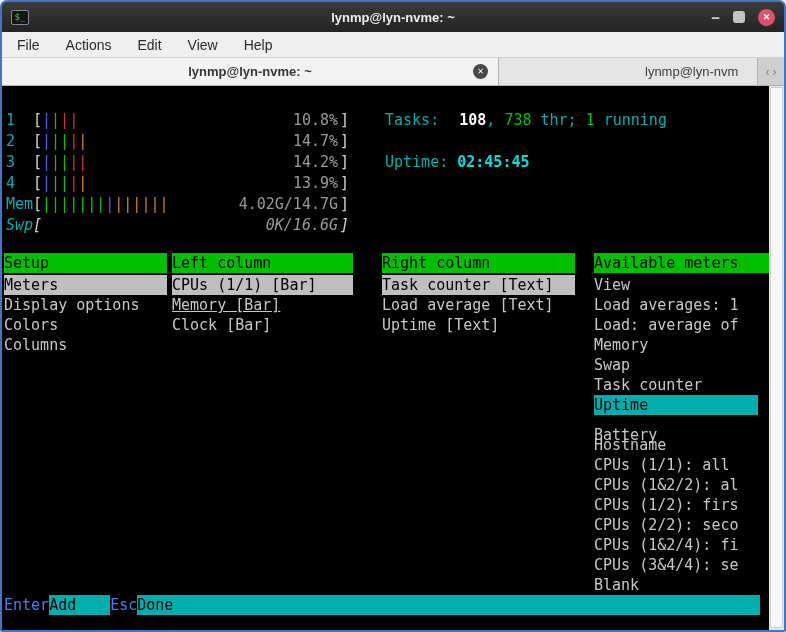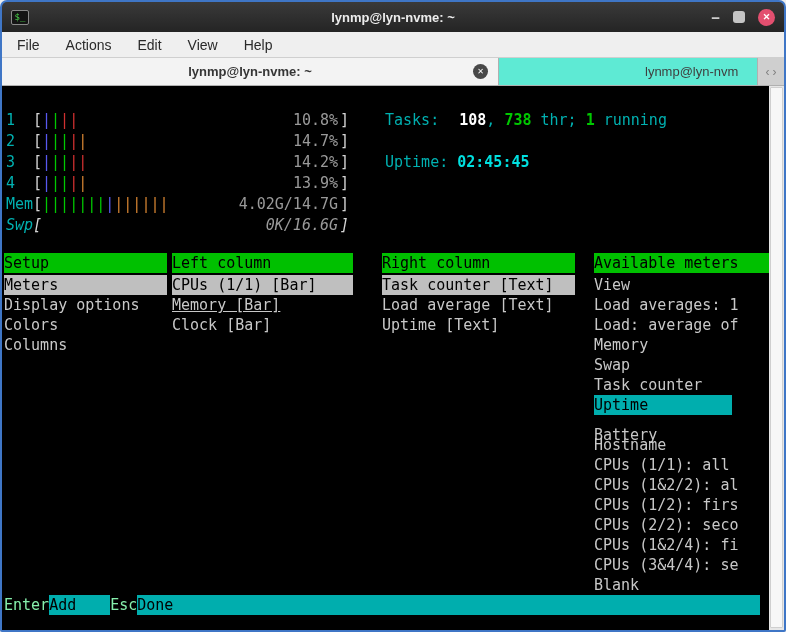--- a/index.html
+++ b/index.html
@@ -18,46 +18,46 @@
   .btn-close{width:17px;height:17px;border-radius:50%;background:#e34f6f;color:#fff;font-size:9px;line-height:17px;text-align:center;font-weight:bold;}
 
   .menubar{flex:0 0 26px;background:#efefef;border-bottom:1px solid #cfcfcf;display:flex;align-items:center;font-size:14px;color:#2a2a2a;padding-left:2px;}
   .menu-item{padding:0 13px;height:100%;display:flex;align-items:center;}
 
   .tabbar{flex:0 0 28px;background:#cfcfcf;display:flex;border-bottom:1px solid #b0b0b0;}
   .tab{position:relative;overflow:hidden;border-right:1px solid #b0b0b0;}
   .tab-active{flex:0 0 497px;background:#f3f3f3;}
   .tab-active .tab-title{position:absolute;left:0;right:0;top:0;bottom:0;display:flex;align-items:center;justify-content:center;font-size:13px;font-weight:bold;color:#363636;}
   .tab-close{position:absolute;right:10px;top:6px;width:15px;height:15px;border-radius:50%;background:#484848;color:#fff;font-size:8px;line-height:15px;text-align:center;}
-  .tab-inactive{flex:1;background:#5eead4;}
+  .tab-inactive{flex:1;background:#e5e5e5;}
   .tab-inactive .tab-title{position:absolute;left:146px;top:0;bottom:0;display:flex;align-items:center;font-size:13px;color:#3f3f3f;white-space:nowrap;}
   .tab-scroll{flex:0 0 26px;display:flex;align-items:center;justify-content:center;gap:3px;color:#808080;font-size:12px;}
 
   .terminal{flex:1;display:flex;background:#000;}
   .term-screen{position:relative;flex:1;font-family:"DejaVu Sans Mono",monospace;font-size:15px;color:var(--term_fg,#c8c8c8);overflow:hidden;}
   .term-scrollbar{flex:0 0 15px;background:#e6e6e6;position:relative;}
   .term-thumb{position:absolute;left:1px;right:1px;top:1px;bottom:2px;background:#f7f7f7;border:1px solid #cfcfcf;border-radius:1px;}
 
   
   .t-line{position:absolute;height:21px;line-height:21px;white-space:pre;}
   .m-label{display:inline-block;width:27px;color:var(--cyan_fg,#00b0b0);}
   .m-bracket{color:#d4d4d4;}
   .bar{display:inline-block;width:298px;position:relative;vertical-align:top;}
   .bar .val{position:absolute;right:2px;top:0;color:var(--dim_fg,#999);}
   .seg-cyan{color:var(--cyan_fg,#00b0b0);}
   .seg-white{color:#ffffff;font-weight:bold;margin-left:11px;}
-  .seg-green{color:var(--green_fg,#00c800);font-weight:bold;}
+  .seg-green{color:var(--green_fg,#00c800);font-weight:normal;}
   .seg-dim{color:var(--dim_fg,#999);}
   .seg-brightcyan{color:var(--bright_cyan_fg,#00e0e0);font-weight:bold;}
   .p-head{position:absolute;height:20px;line-height:20px;background:var(--panel_header_bg,#00c000);color:#000;white-space:pre;overflow:hidden;}
   .p-item{position:absolute;height:20px;line-height:20px;white-space:pre;color:var(--term_fg,#c8c8c8);overflow:hidden;}
   .p-item.gray{background:var(--selection_gray_bg,#bfbfbf);color:#000;}
   .p-item.cyan{background:var(--selection_cyan_bg,#00aeae);color:#000;}
   .fnbar{position:absolute;left:2px;top:509px;width:756px;height:20px;display:flex;line-height:20px;}
-  .fn-key{color:#86efac;}
+  .fn-key{color:#3b82f6;}
   .fn-label{background:var(--selection_cyan_bg,#00aeae);color:#000;}
   .fn-label.w{width:61px;}
   .fn-label.fill{flex:1;}
 </style>
 </head>
 <body>
 
 <div class="window">
   <div class="window-inner">
 
@@ -116,21 +116,21 @@
           <div class="p-item gray" style="left: 380px; top: 189px; width: 193px;">Task counter [Text]</div>
           <div class="p-item" style="left: 380px; top: 209px; width: 193px;">Load average [Text]</div>
           <div class="p-item" style="left: 380px; top: 229px; width: 193px;">Uptime [Text]</div>
           <div class="p-head" style="left: 592px; top: 167px; width: 195px;">Available meters</div>
           <div class="p-item" style="left: 592px; top: 189px; width: 164px;">View</div>
           <div class="p-item" style="left: 592px; top: 209px; width: 164px;">Load averages: 1</div>
           <div class="p-item" style="left: 592px; top: 229px; width: 164px;">Load: average of</div>
           <div class="p-item" style="left: 592px; top: 249px; width: 164px;">Memory</div>
           <div class="p-item" style="left: 592px; top: 269px; width: 164px;">Swap</div>
           <div class="p-item" style="left: 592px; top: 289px; width: 164px;">Task counter</div>
-          <div class="p-item cyan" style="left: 592px; top: 309px; width: 138px;">Uptime</div>
+          <div class="p-item cyan" style="left: 592px; top: 309px; width: 164px;">Uptime</div>
           <div class="p-item" style="left: 592px; top: 329px; width: 164px; margin-top: 10px;">Battery</div>
           <div class="p-item" style="left: 592px; top: 349px; width: 164px;">Hostname</div>
           <div class="p-item" style="left: 592px; top: 369px; width: 164px;">CPUs (1/1): all</div>
           <div class="p-item" style="left: 592px; top: 389px; width: 164px;">CPUs (1&amp;2/2): al</div>
           <div class="p-item" style="left: 592px; top: 409px; width: 164px;">CPUs (1/2): firs</div>
           <div class="p-item" style="left: 592px; top: 429px; width: 164px;">CPUs (2/2): seco</div>
           <div class="p-item" style="left: 592px; top: 449px; width: 164px;">CPUs (1&amp;2/4): fi</div>
           <div class="p-item" style="left: 592px; top: 469px; width: 164px;">CPUs (3&amp;4/4): se</div>
           <div class="p-item" style="left: 592px; top: 489px; width: 164px;">Blank</div>
           <div class="fnbar">

